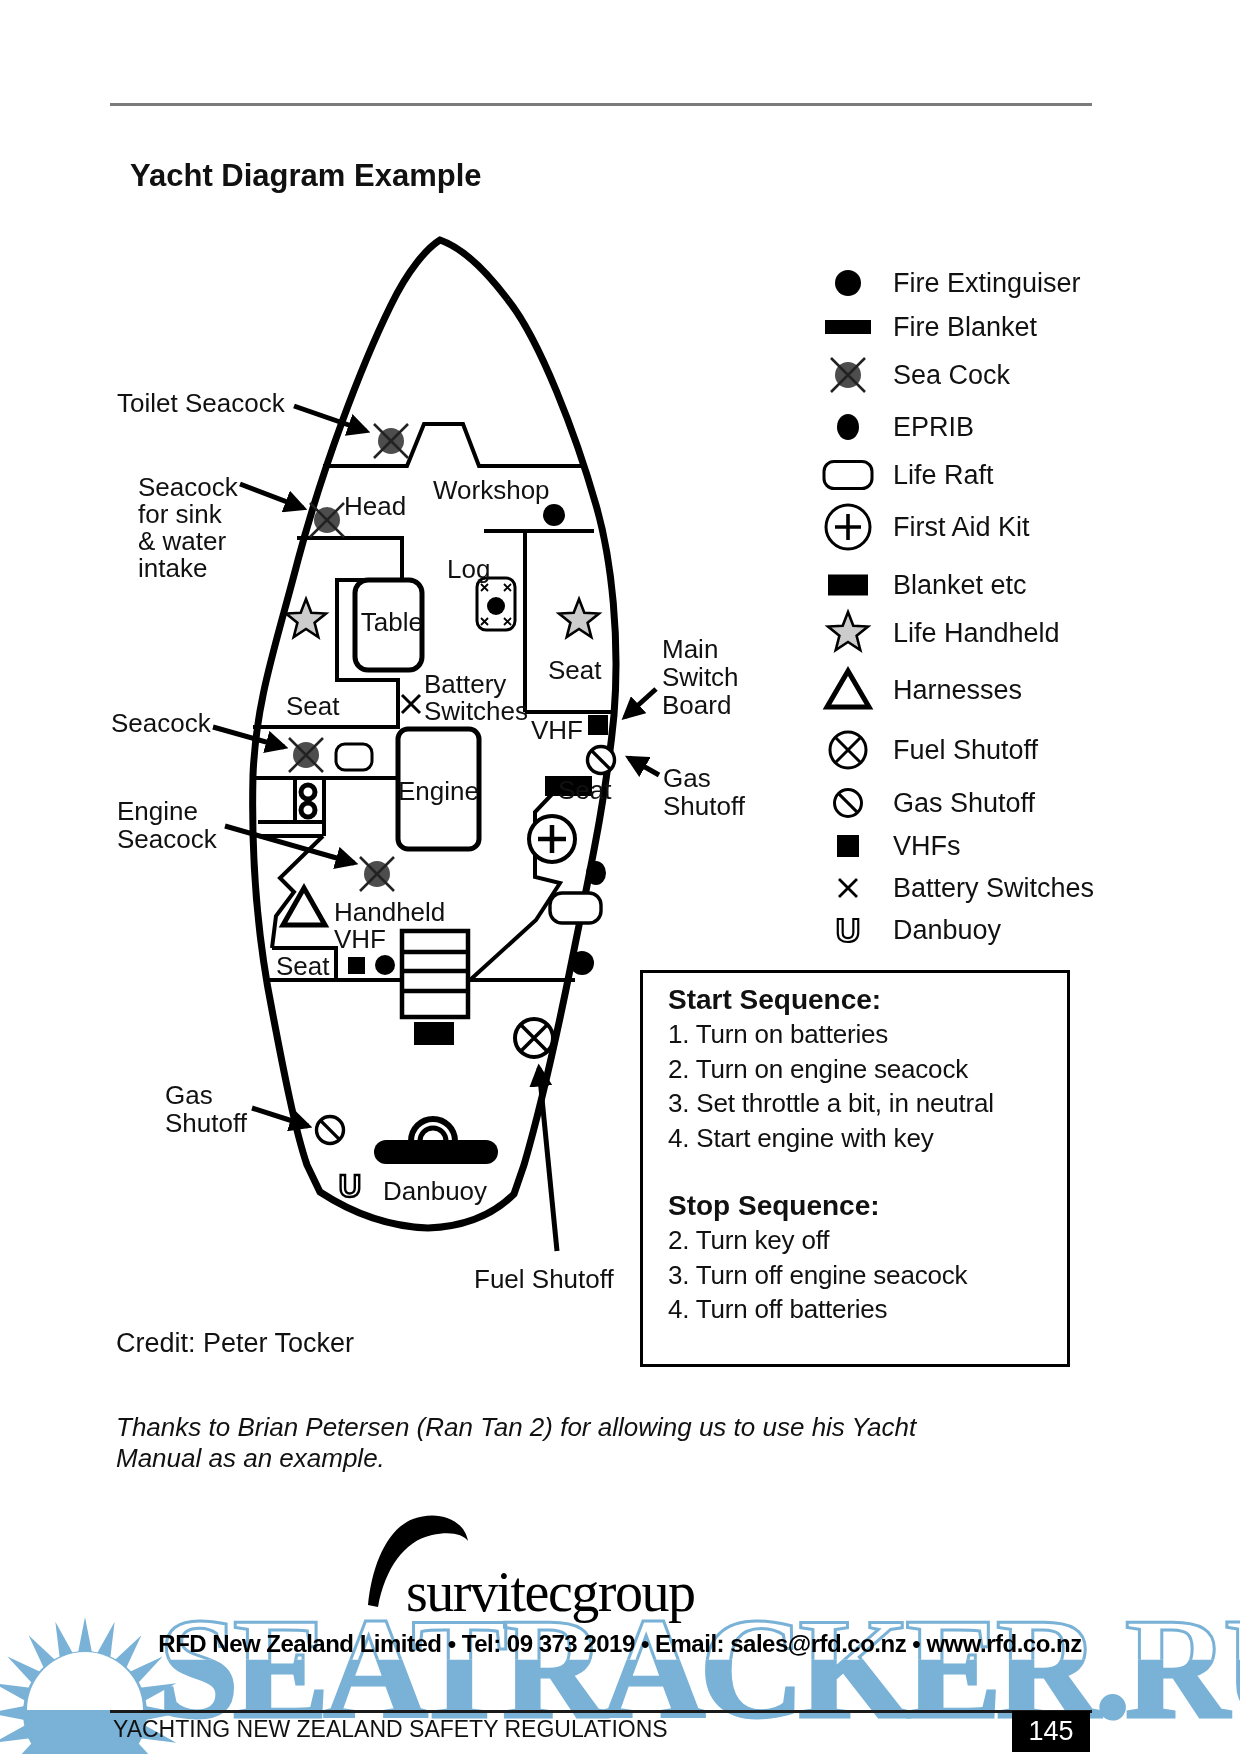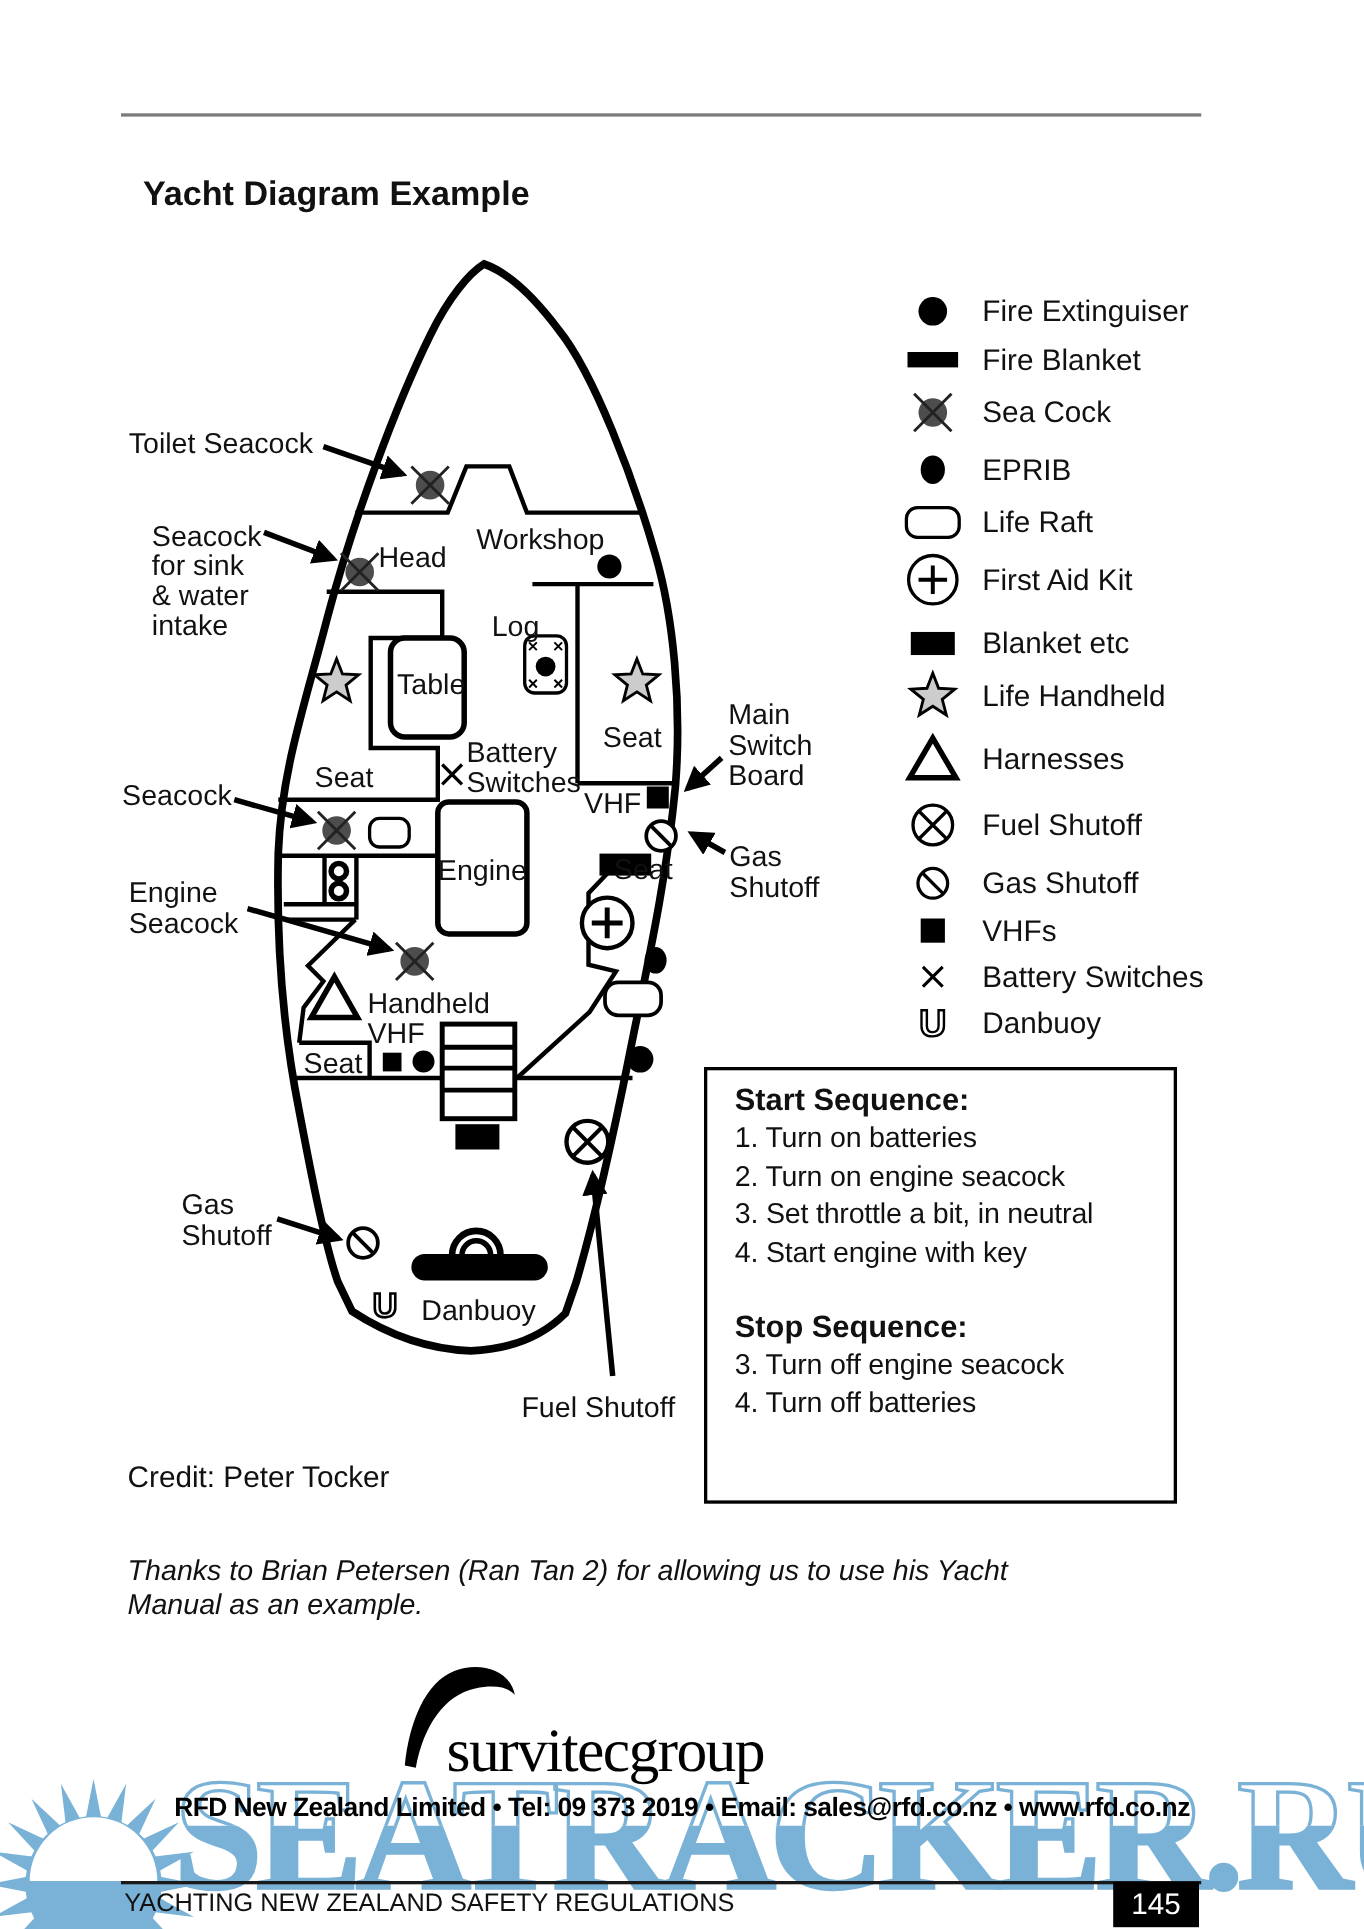--- a/index.html
+++ b/index.html
@@ -326,20 +326,21 @@
 <div class="seqbox">
   <div class="seqblk startblk">
     <div class="seqh">Start Sequence:</div>
     <div class="seqi">1. Turn on batteries</div>
     <div class="seqi">2. Turn on engine seacock</div>
     <div class="seqi">3. Set throttle a bit, in neutral</div>
     <div class="seqi">4. Start engine with key</div>
   </div>
   <div class="seqblk stopblk">
     <div class="seqh">Stop Sequence:</div>
+    <div class="seqi">2. Turn key off</div>
     <div class="seqi">3. Turn off engine seacock</div>
     <div class="seqi">4. Turn off batteries</div>
   </div>
 </div>
 
 <div class="credit">Credit: Peter Tocker</div>
 <div class="thanks">Thanks to Brian Petersen (Ran Tan 2) for allowing us to use his Yacht
 Manual as an example.</div>
 
 <svg class="logo-swoosh" width="125" height="115" viewBox="0 0 125 115">

